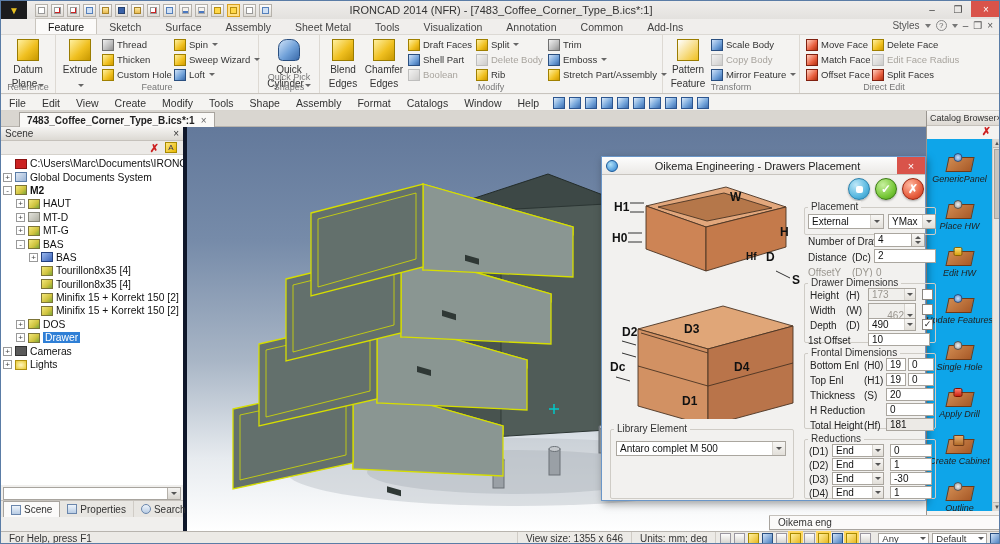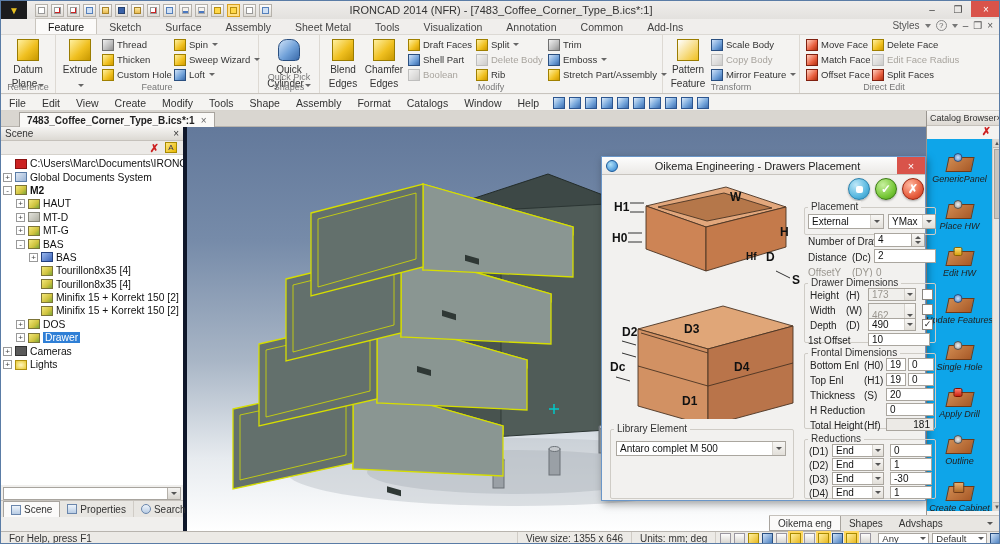--- a/index.html
+++ b/index.html
@@ -102,41 +102,41 @@
   .wood .acc { position:absolute; left:4px; top:-5px; width:9px; height:9px; border-radius:50%; border:1px solid #555; background:radial-gradient(#f0f0f0,#909090); transform:skewX(12deg); }
   .wood .acc.blue { background:radial-gradient(#cfe2f8,#4a7fc0); border-color:#2a4f80; }
   .wood .acc.pencil { background:linear-gradient(#ffe070,#d8a010); border-radius:2px; border-color:#8a6400; }
   .wood .acc.red { background:linear-gradient(#ff8070,#cc2010); border-radius:2px; border-color:#801000; }
   .wood .acc.cab { background:linear-gradient(#e8b070,#b06a28); border-radius:1px; border-color:#6e3a18; width:11px; height:11px; }
   .cat-label { font-size:9px; color:#222; white-space:nowrap; }
   .cat-scroll { position:absolute; top:28px; bottom:20px; right:0; width:9px; background:#e8e6e2; border-left:1px solid #cfccc6; }
   .sc-btn { height:9px; background:#dcd9d3; border-bottom:1px solid #bbb7b1; font-size:6px; text-align:center; line-height:8px; color:#555; }
   .sc-btn.bottom { position:absolute; bottom:0; left:0; right:0; border-top:1px solid #bbb7b1; border-bottom:none; }
   .sc-thumb { position:absolute; top:10px; left:1px; right:1px; height:70px; background:#c8c4be; border:1px solid #a8a49e; }
-  .cat-tabs { position:absolute; left:768px; top:514px; width:232px; height:16px; background:#e8e6e2; border-top:1px solid #c5c1bb; display:flex; align-items:stretch; font-size:10px; }
+  .cat-tabs { position:absolute; left:768px; top:514px; width:232px; height:16px; background:#e8e6e2; border-top:1px solid #c5c1bb; display:flex; align-items:stretch; font-size:10px;flex-direction:column; }
   .cattab { padding:1px 8px; color:#333; display:flex; align-items:center; }
   .cattab.active { background:#fbfaf9; border:1px solid #a8a49e; border-top:none; }
 
   
   .dialog { position:absolute; left:600px; top:155px; width:325px; height:345px; background:#f2f1ef; border:1px solid #6a96c8; box-shadow:2px 3px 8px rgba(0,0,0,.35); }
   .dlg-title { height:18px; background:linear-gradient(#fdfdfd,#ebe9e6); border-bottom:1px solid #c8c4be; display:flex; align-items:center; }
   .dlg-title .globe { width:12px; height:12px; border-radius:50%; background:radial-gradient(circle at 35% 35%, #aee0f8, #2a7fd0); border:1px solid #1a5a9a; margin-left:4px; }
   .dlg-title .txt { flex:1; text-align:center; font-size:11px; color:#222; }
   .dlg-close { width:28px; height:17px; background:#d9534a; color:#fff; display:flex; align-items:center; justify-content:center; font-size:11px; }
   .roundbtn { position:absolute; width:22px; height:22px; border-radius:50%; display:flex; align-items:center; justify-content:center; color:#fff; font-size:12px; font-weight:bold; box-shadow:0 1px 2px rgba(0,0,0,.3); }
   .rb-blue { background:radial-gradient(circle at 35% 30%, #bfe8f8, #58b8e0 60%, #2a90c0); border:1px solid #2a80aa; }
   .rb-blue i { width:7px; height:7px; background:#fff; border-radius:2px; }
   .rb-green { background:radial-gradient(circle at 35% 30%, #c8f0a0, #78c838 60%, #4a9a18); border:1px solid #3a7a12; }
   .rb-red { background:radial-gradient(circle at 35% 30%, #ffb8a0, #e86040 60%, #c03018); border:1px solid #952410; }
   .grp { position:absolute; border:1px solid #cfccc6; border-radius:2px; }
   .grp-label { position:absolute; font-size:10px; color:#333; background:#f2f1ef; padding:0 3px; }
   .dl { position:absolute; font-size:10px; color:#222; white-space:nowrap; }
   .dl.dis { color:#9a968f; }
   .dbox { position:absolute; height:14px; background:#fff; border:1px solid #aaa69f; font-size:10px; padding:0 3px; line-height:12px; color:#111; }
-  .dbox.ro { background:#eceae6;text-align:right; }
+  .dbox.ro { background:#eceae6; }
   .dcombo { position:absolute; height:15px; background:#fff; border:1px solid #aaa69f; font-size:10px; display:flex; align-items:center; justify-content:space-between; padding-left:3px; color:#111; }
   .dcombo.dis { background:#f0efec; color:#9a968f; }
   .dcombo .arr { width:13px; height:100%; display:flex; align-items:center; justify-content:center; border-left:1px solid #d5d2cc; background:linear-gradient(#f8f7f5,#e2dfd9); }
   .spin { position:absolute; width:13px; height:14px; border:1px solid #aaa69f; border-left:none; background:linear-gradient(#f8f7f5,#e2dfd9); display:flex; flex-direction:column; align-items:center; justify-content:center; gap:2px; }
   .tri-up { width:0; height:0; border-left:3px solid transparent; border-right:3px solid transparent; border-bottom:3px solid #555; }
   .tri-dn { width:0; height:0; border-left:3px solid transparent; border-right:3px solid transparent; border-top:3px solid #555; }
   .chk { position:absolute; width:11px; height:11px; background:#fff; border:1px solid #8a8680; font-size:9px; line-height:9px; text-align:center; color:#222; }
 
   
   .statusbar { position:absolute; left:0; top:530px; width:1000px; height:14px; background:#eceae6; border-top:1px solid #b8b4ae; display:flex; align-items:center; font-size:10px; color:#333; }
@@ -638,29 +638,29 @@
         <span class="cat-label">Single Hole</span>
       </div>
     <div class="cat-item">
         <span class="wood">
           <span class="acc red"></span>
         </span>
         <span class="cat-label">Apply Drill</span>
       </div>
     <div class="cat-item">
         <span class="wood">
+          <span class="acc cab"></span>
+        </span>
+        <span class="cat-label">Create Cabinet</span>
+      </div>
+    <div class="cat-item">
+        <span class="wood">
           <span class="acc"></span>
         </span>
         <span class="cat-label">Outline</span>
-      </div>
-    <div class="cat-item">
-        <span class="wood">
-          <span class="acc cab"></span>
-        </span>
-        <span class="cat-label">Create Cabinet</span>
       </div>
   </div>
   <div class="cat-scroll">
     <div class="sc-btn">▲</div>
     <div class="sc-thumb"></div>
     <div class="sc-btn bottom">▼</div>
   </div>
 </div>
 <div class="cat-tabs">
   <div class="cattab active">Oikema eng</div>
@@ -769,21 +769,21 @@
   <div class="dcombo dis" style="left:266px; top:131px; width:48px; height:13px;">
     <span>173</span>
       <span class="arr" style="width:11px">
         <span class="tri-dn"></span>
       </span>
   </div>
   <div class="chk" style="left:320px; top:132px;"></div>
 
   <div class="dl" style="left:208px; top:148px;">Width</div>
   <div class="dl" style="left:244px; top:148px;">(W)</div>
-  <div class="dcombo dis" style="left:266px; top:146px; width:48px; height:25px;">
+  <div class="dcombo dis" style="left:266px; top:146px; width:48px; height:25px;justify-content:flex-end;">
     <span>462</span>
       <span class="arr" style="width:11px">
         <span class="tri-dn"></span>
       </span>
   </div>
   <div class="chk" style="left:320px; top:147px;"></div>
 
   <div class="dl" style="left:208px; top:163px;">Depth</div>
   <div class="dl" style="left:244px; top:163px;">(D)</div>
   <div class="dcombo" style="left:266px; top:161px; width:48px; height:13px;">

